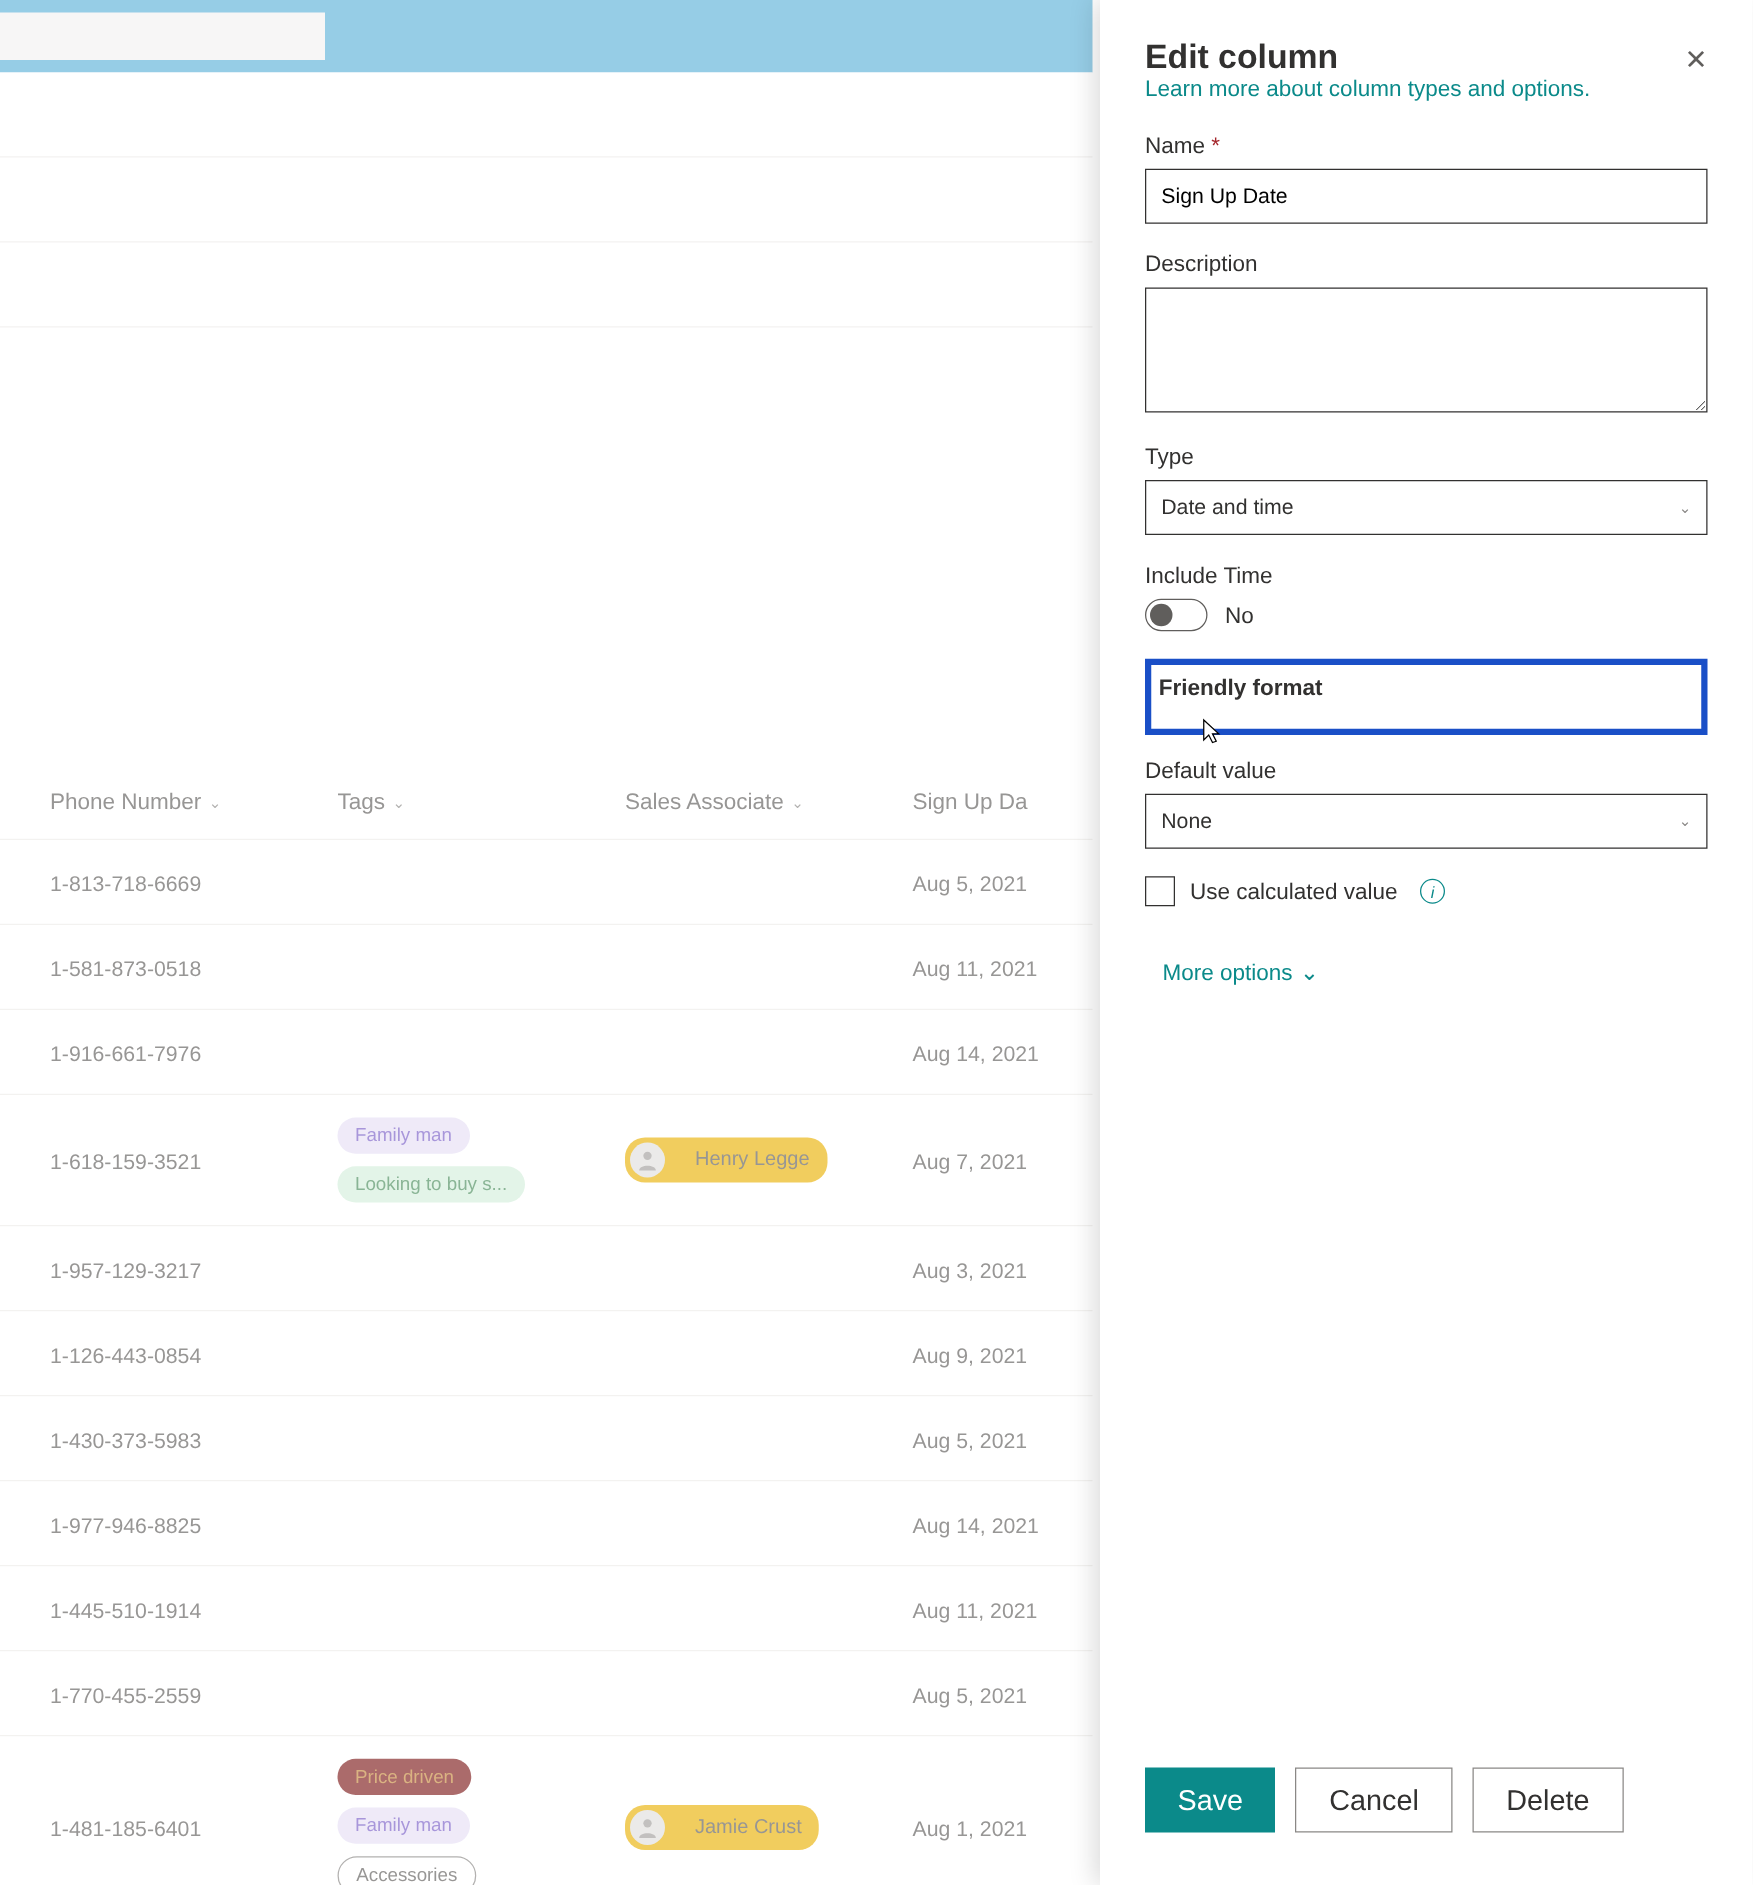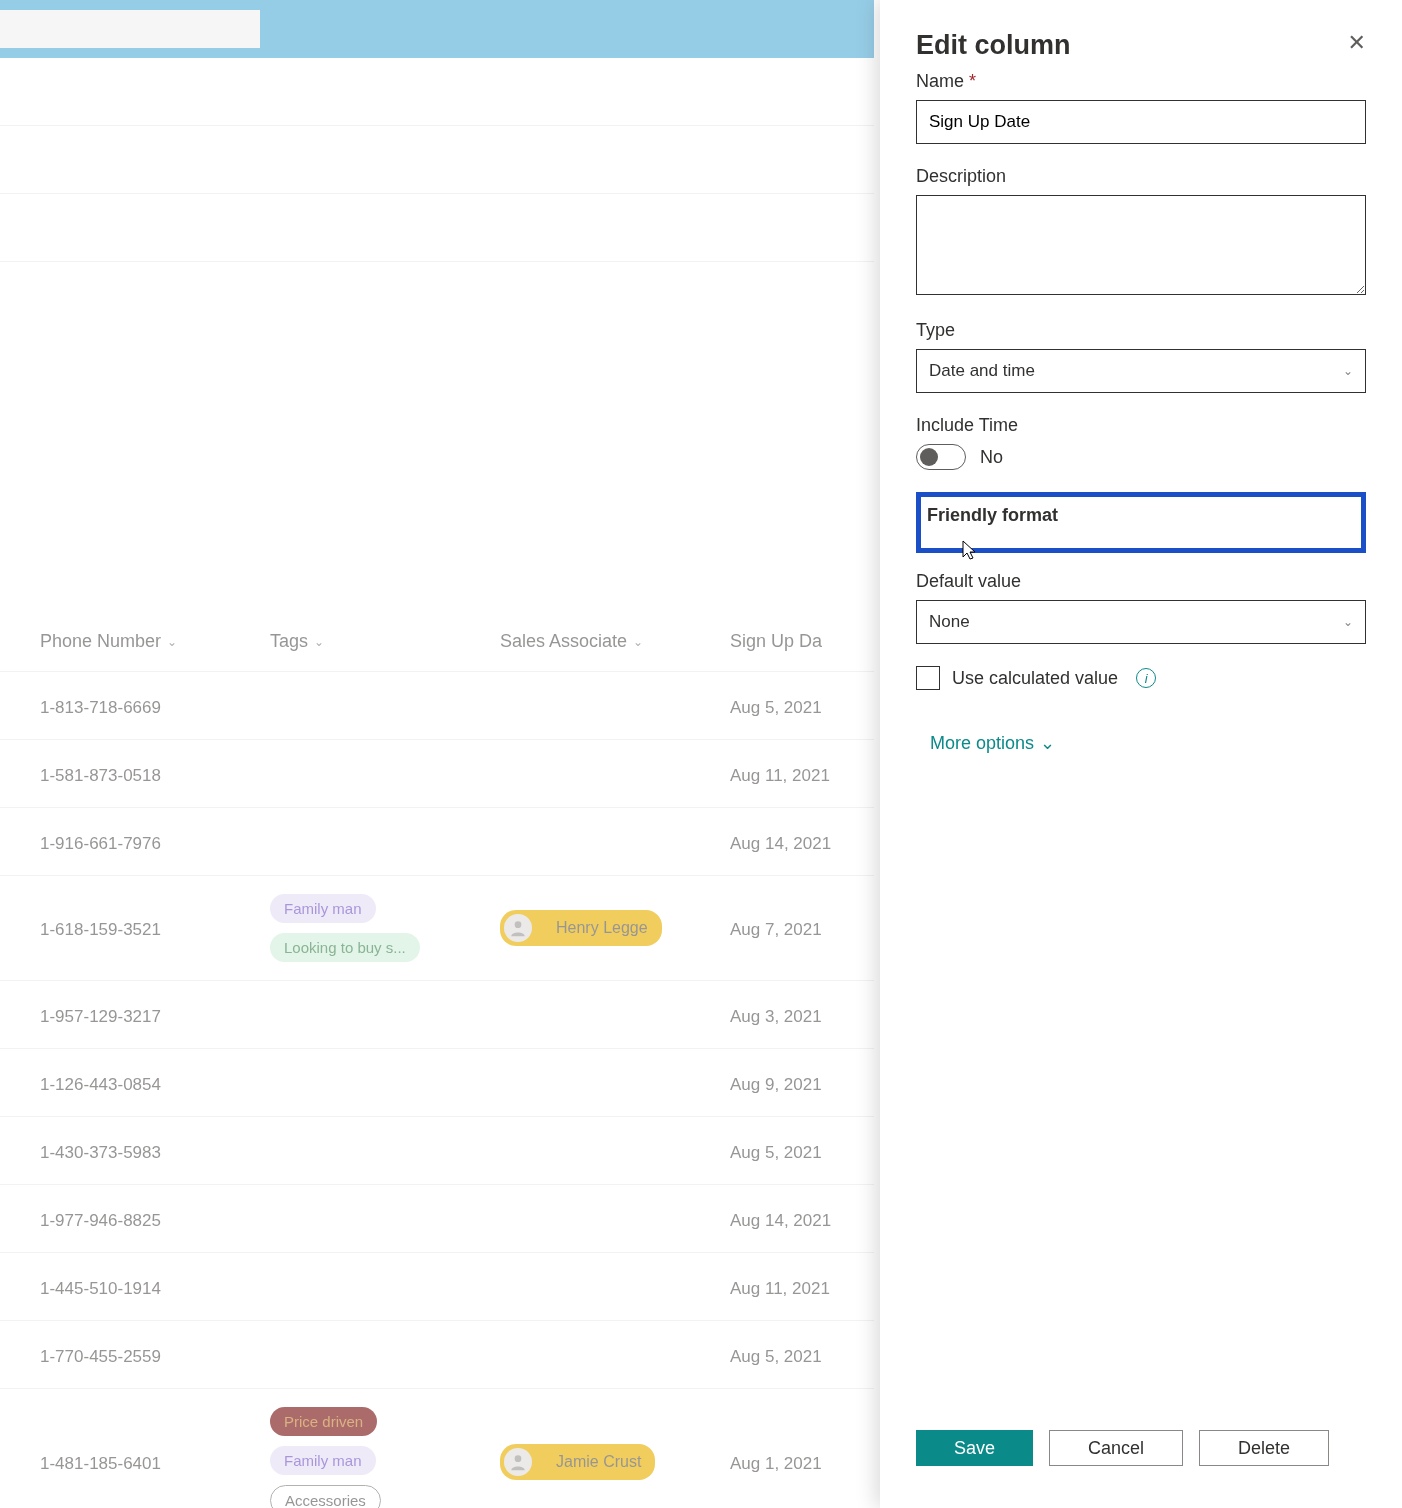--- a/index.html
+++ b/index.html
@@ -33,21 +33,21 @@
 .tag-outline { background: #fff; border: 1px solid #8a8886; color: #605e5c; }
 
 .avatar { width: 28px; height: 28px; border-radius: 50%; background: #e1dfdd; display: inline-flex; align-items: center; justify-content: center; color: #a19f9d; }
 .assoc-pill { display: inline-flex; align-items: center; gap: 24px; background: #eab308; border-radius: 16px; padding: 4px 14px 4px 4px; color: #605e5c; font-size: 16px; }
 
 
 .dim { position: absolute; left: 0; top: 0; width: 880px; height: 1508px; background: rgba(255,255,255,0.35); pointer-events: none; }
 
 
 .panel { position: absolute; right: 0; top: 0; width: 522px; height: 1508px; background: #fff; box-shadow: -4px 0 20px rgba(0,0,0,0.15); padding: 30px 36px; display: flex; flex-direction: column; }
-.panel-header { display: flex; justify-content: space-between; align-items: flex-start; margin-bottom: 10px; }
+.panel-header { display: flex; justify-content: space-between; align-items: flex-end; }
 .panel-title { font-size: 27px; font-weight: 600; }
 .close-btn { font-size: 22px; color: #605e5c; cursor: pointer; background: none; border: none; }
 .learn-link { color: #0b8a8a; font-size: 18px; text-decoration: none; margin-bottom: 24px; display: inline-block; }
 
 .field-group { margin-bottom: 22px; }
 .field-label { font-size: 18px; color: #323130; margin-bottom: 8px; display: block; }
 .req { color: #a4262c; }
 .text-input { width: 100%; height: 44px; border: 1px solid #323130; padding: 0 12px; font-size: 17px; }
 .textarea { width: 100%; height: 100px; border: 1px solid #323130; padding: 10px 12px; font-size: 17px; resize: vertical; }
 .select-box { width: 100%; height: 44px; border: 1px solid #323130; padding: 10px 12px; font-size: 17px; display: flex; align-items: center; justify-content: space-between; cursor: pointer; background: #fff; }
@@ -63,21 +63,21 @@
 .highlight-box { border: 5px solid #1a4fc7; padding: 8px 10px 14px 6px; margin-bottom: 18px; display: inline-block; }
 .cursor-img { position: absolute; width: 20px; height: 24px; pointer-events: none; }
 
 .checkbox-row { display: flex; align-items: center; gap: 12px; }
 .checkbox { width: 24px; height: 24px; border: 1px solid #323130; cursor: pointer; }
 .info-icon { width: 20px; height: 20px; border-radius: 50%; border: 1px solid #0b8a8a; color: #0b8a8a; display: inline-flex; align-items: center; justify-content: center; font-size: 13px; font-style: italic; margin-left: 6px; }
 
 .more-options { color: #0b8a8a; font-size: 18px; cursor: pointer; display: flex; align-items: center; gap: 6px; margin-top: 20px; margin-left: 14px; }
 
 .button-bar { position: absolute; bottom: 42px; left: 36px; right: 36px; display: flex; gap: 16px; }
-.btn { height: 36px; padding: 0 38px; font-size: 18px; cursor: pointer; border: none; }
+.btn { height: 52px; padding: 0 26px; font-size: 23px; cursor: pointer; border: none; }
 .btn-primary { background: #0b8a8a; color: #fff; }
 .btn-secondary { background: #fff; border: 1px solid #8a8886; color: #323130; }
 
 svg.person { width: 20px; height: 20px; }
 </style>
 </head>
 <body>
 
 <div class="top-bar">
   <input class="search-box" type="text" style="">
@@ -203,20 +203,21 @@
     </div>
 </div>
 
 <div class="dim"></div>
 
 <div class="panel">
   <div class="panel-header">
     <div class="panel-title">Edit column</div>
     <button class="close-btn">✕</button>
   </div>
+  <a class="learn-link">Learn more about column types and options.</a>
 
   <div class="field-group">
     <label class="field-label"><span>Name</span> <span class="req">*</span></label>
     <input class="text-input" value="Sign Up Date" style="">
   </div>
 
   <div class="field-group">
     <label class="field-label">Description</label>
     <textarea class="textarea" style=""></textarea>
   </div>

